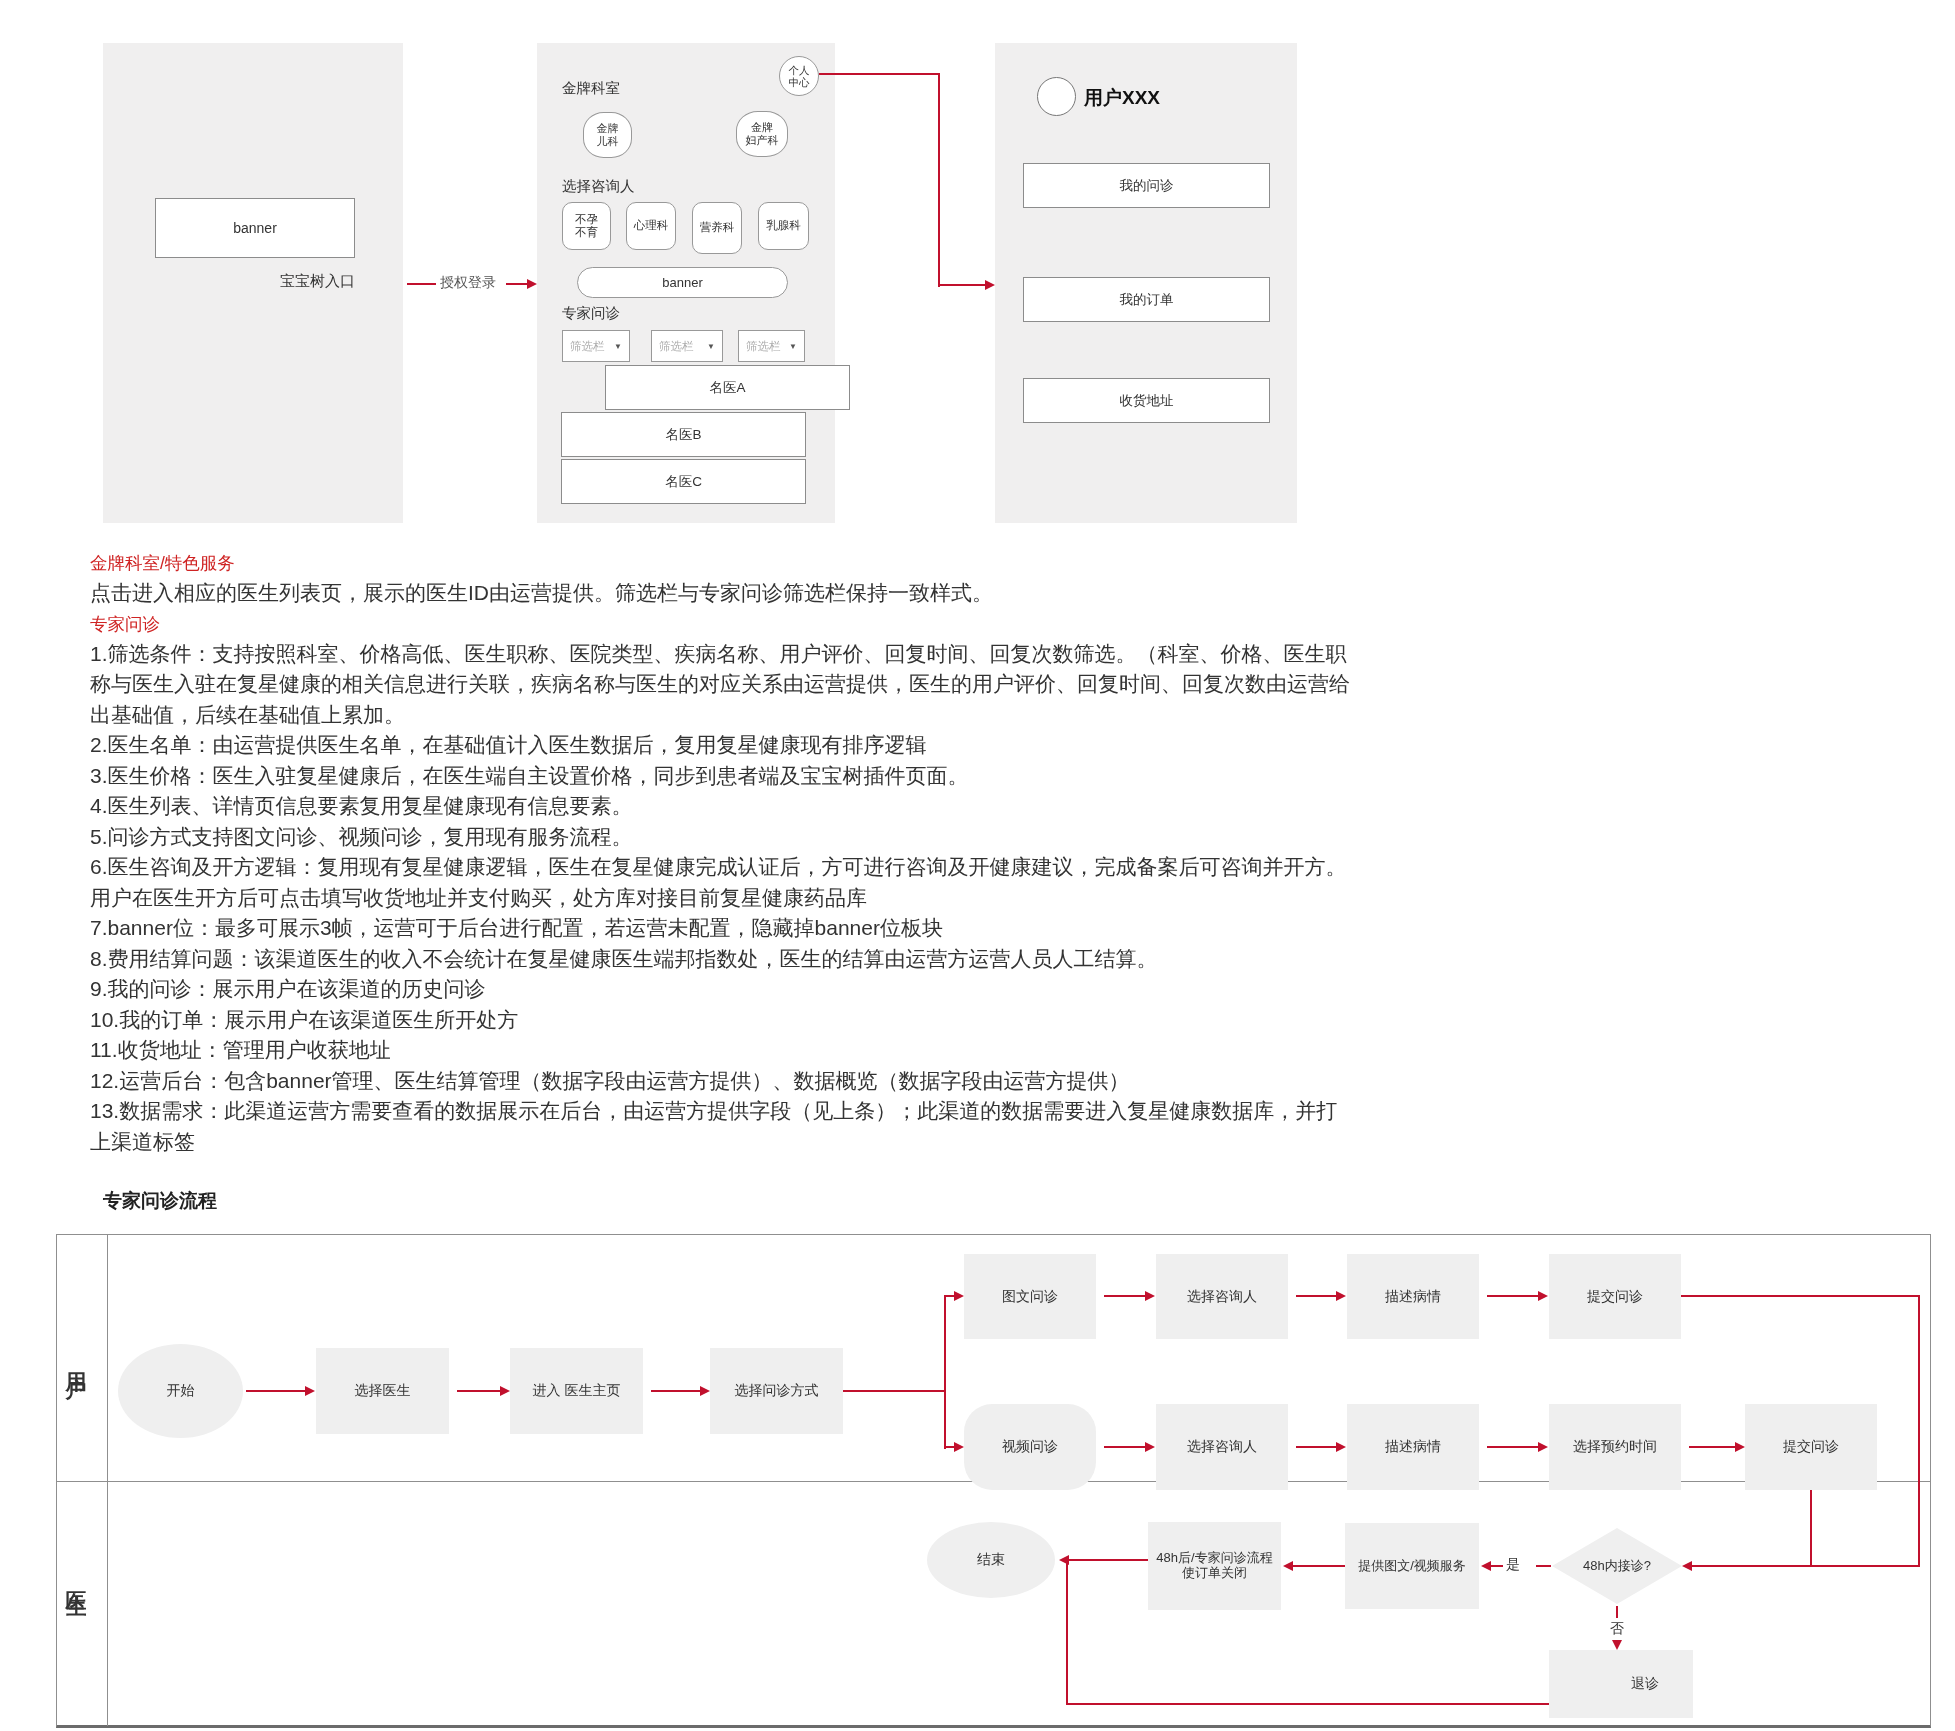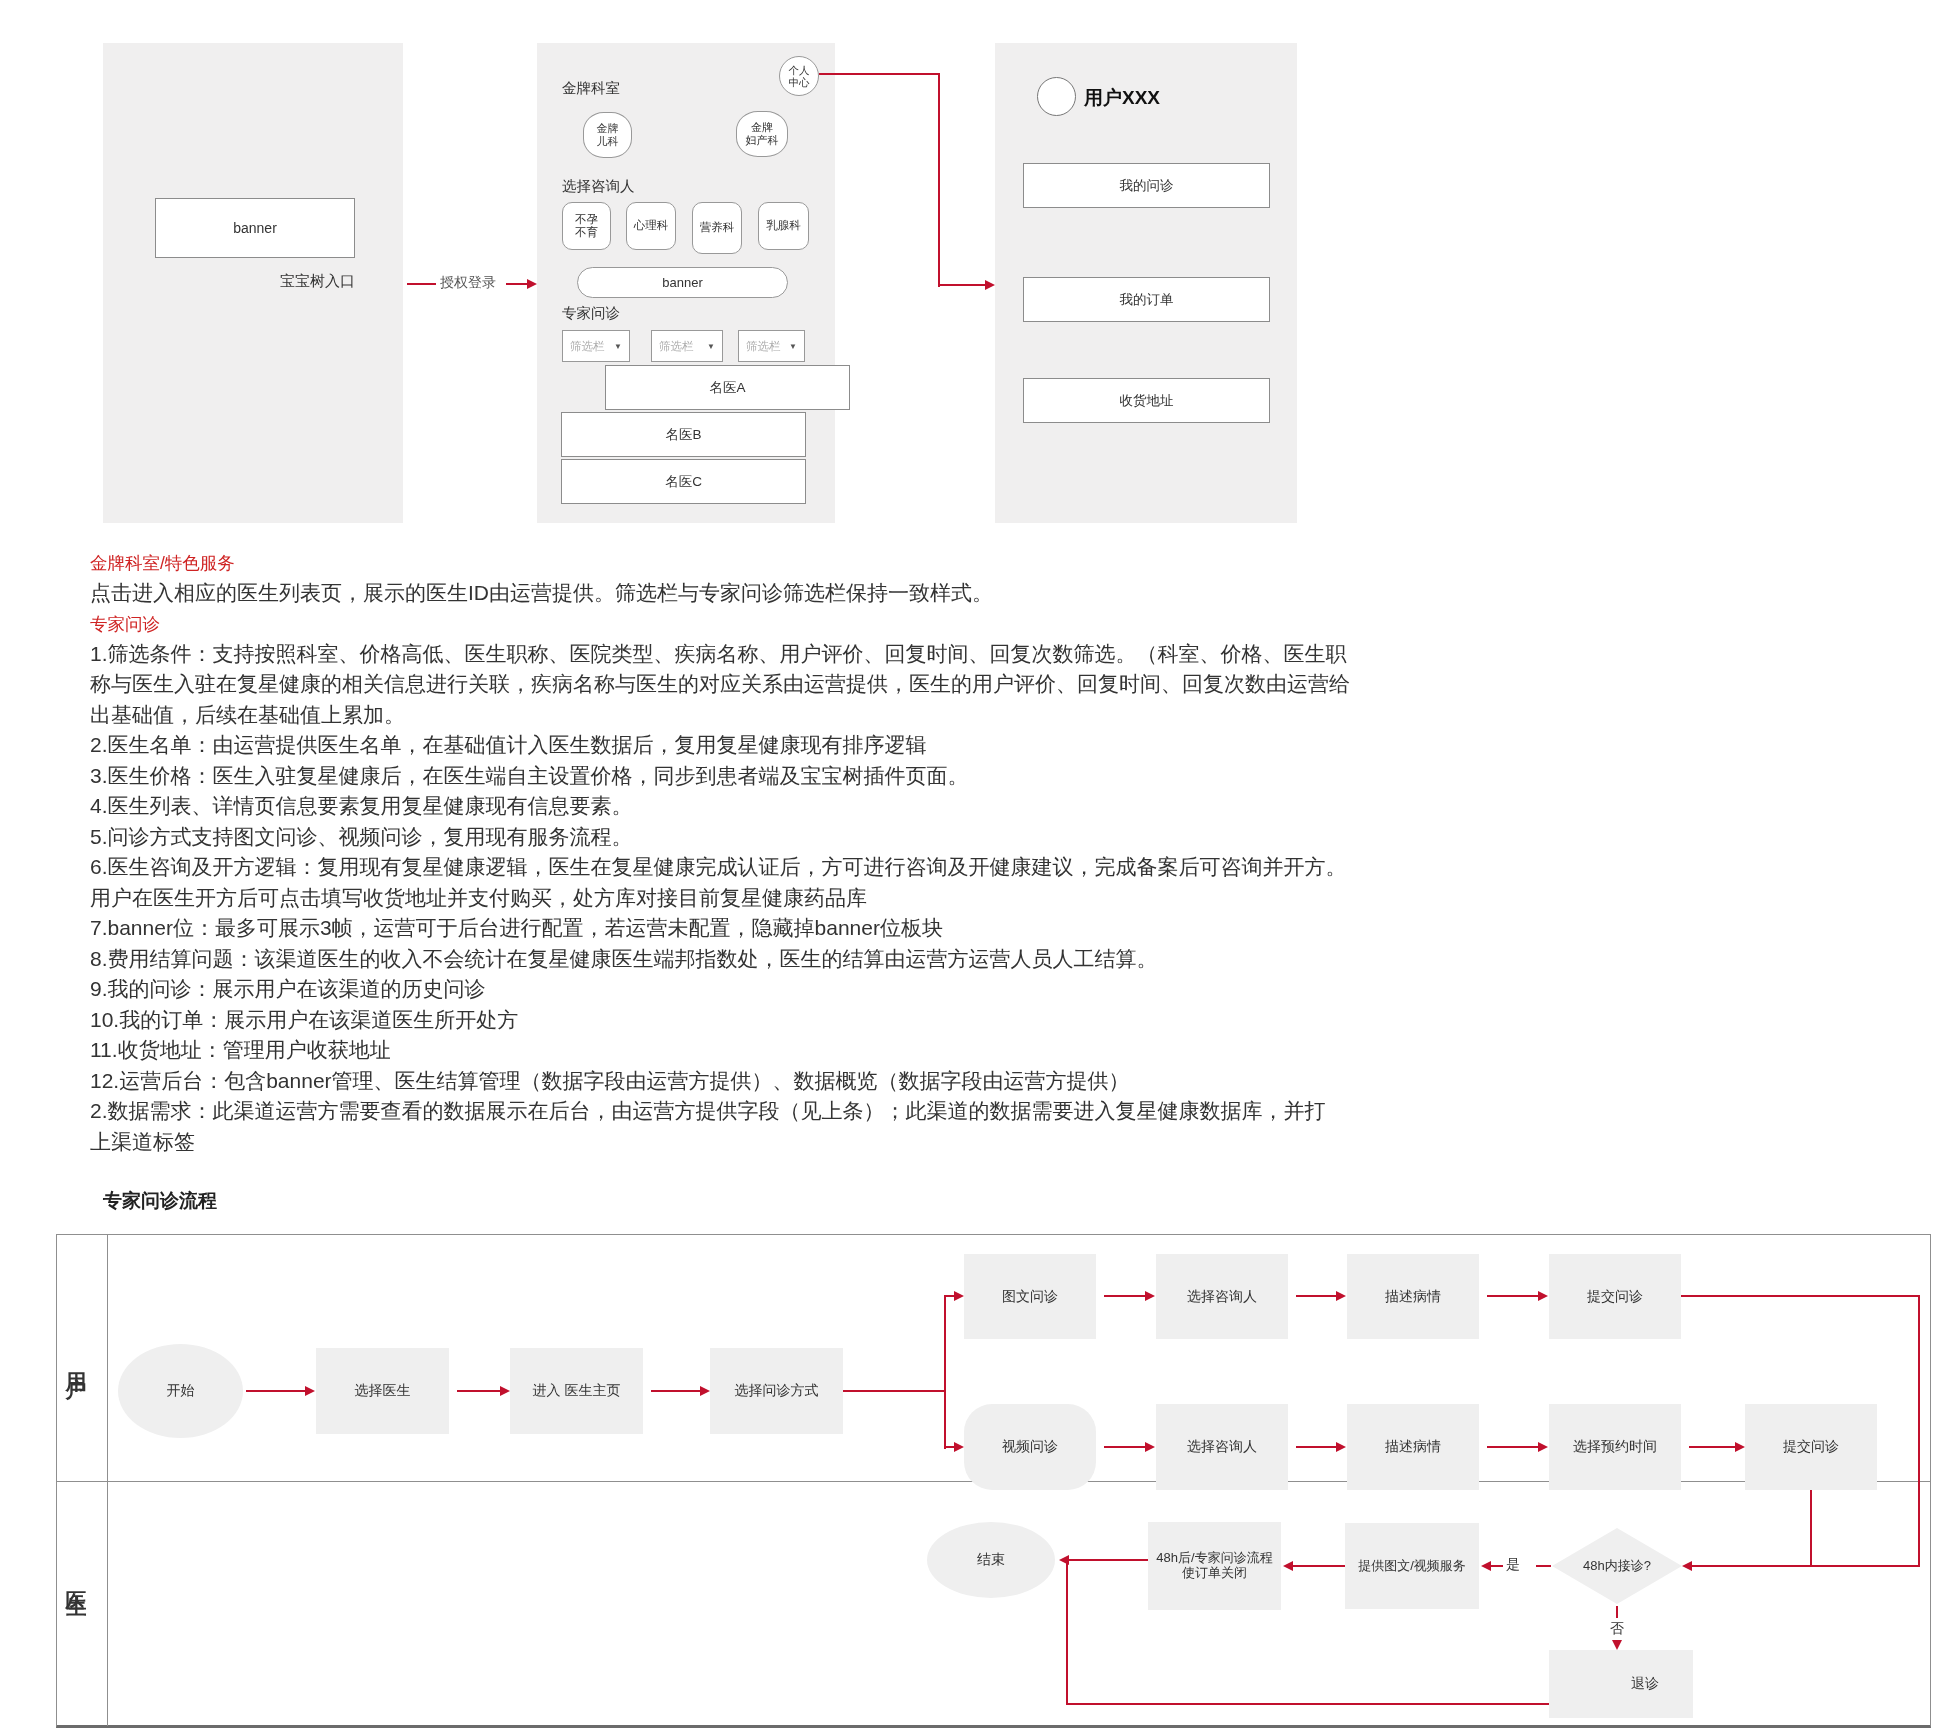--- a/index.html
+++ b/index.html
@@ -106,21 +106,21 @@
   <div class="note-line" style="top:792px;">4.医生列表、详情页信息要素复用复星健康现有信息要素。</div>
   <div class="note-line" style="top:823px;">5.问诊方式支持图文问诊、视频问诊，复用现有服务流程。</div>
   <div class="note-line" style="top:853px;">6.医生咨询及开方逻辑：复用现有复星健康逻辑，医生在复星健康完成认证后，方可进行咨询及开健康建议，完成备案后可咨询并开方。</div>
   <div class="note-line" style="top:884px;">用户在医生开方后可点击填写收货地址并支付购买，处方库对接目前复星健康药品库</div>
   <div class="note-line" style="top:914px;">7.banner位：最多可展示3帧，运营可于后台进行配置，若运营未配置，隐藏掉banner位板块</div>
   <div class="note-line" style="top:945px;">8.费用结算问题：该渠道医生的收入不会统计在复星健康医生端邦指数处，医生的结算由运营方运营人员人工结算。</div>
   <div class="note-line" style="top:975px;">9.我的问诊：展示用户在该渠道的历史问诊</div>
   <div class="note-line" style="top:1006px;">10.我的订单：展示用户在该渠道医生所开处方</div>
   <div class="note-line" style="top:1036px;">11.收货地址：管理用户收获地址</div>
   <div class="note-line" style="top:1067px;">12.运营后台：包含banner管理、医生结算管理（数据字段由运营方提供）、数据概览（数据字段由运营方提供）</div>
-  <div class="note-line" style="top:1097px;">2.数据需求：此渠道运营方需要查看的数据展示在后台，由运营方提供字段（见上条）；此渠道的数据需要进入复星健康数据库，并打</div>
+  <div class="note-line" style="top:1097px;">13.数据需求：此渠道运营方需要查看的数据展示在后台，由运营方提供字段（见上条）；此渠道的数据需要进入复星健康数据库，并打</div>
   <div class="note-line" style="top:1128px;">上渠道标签</div>
 
   <div class="lbl" style="left:103px;top:1188px;font-size:19px;font-weight:bold;color:#222;">专家问诊流程</div>
 
   <div style="position:absolute;left:56px;top:1234px;width:1873px;height:490px;border:1px solid #8f8f8f;border-bottom:3px solid #6b6b6b;box-sizing:content-box;"></div>
   <div class="gline-v" style="left:107px;top:1234px;height:492px;"></div>
   <div class="gline-h" style="left:56px;top:1481px;width:1874px;"></div>
 
   <div class="lane-label" style="left:62px;top:1356px;">用户</div>
   <div class="lane-label" style="left:62px;top:1575px;">医生</div>

